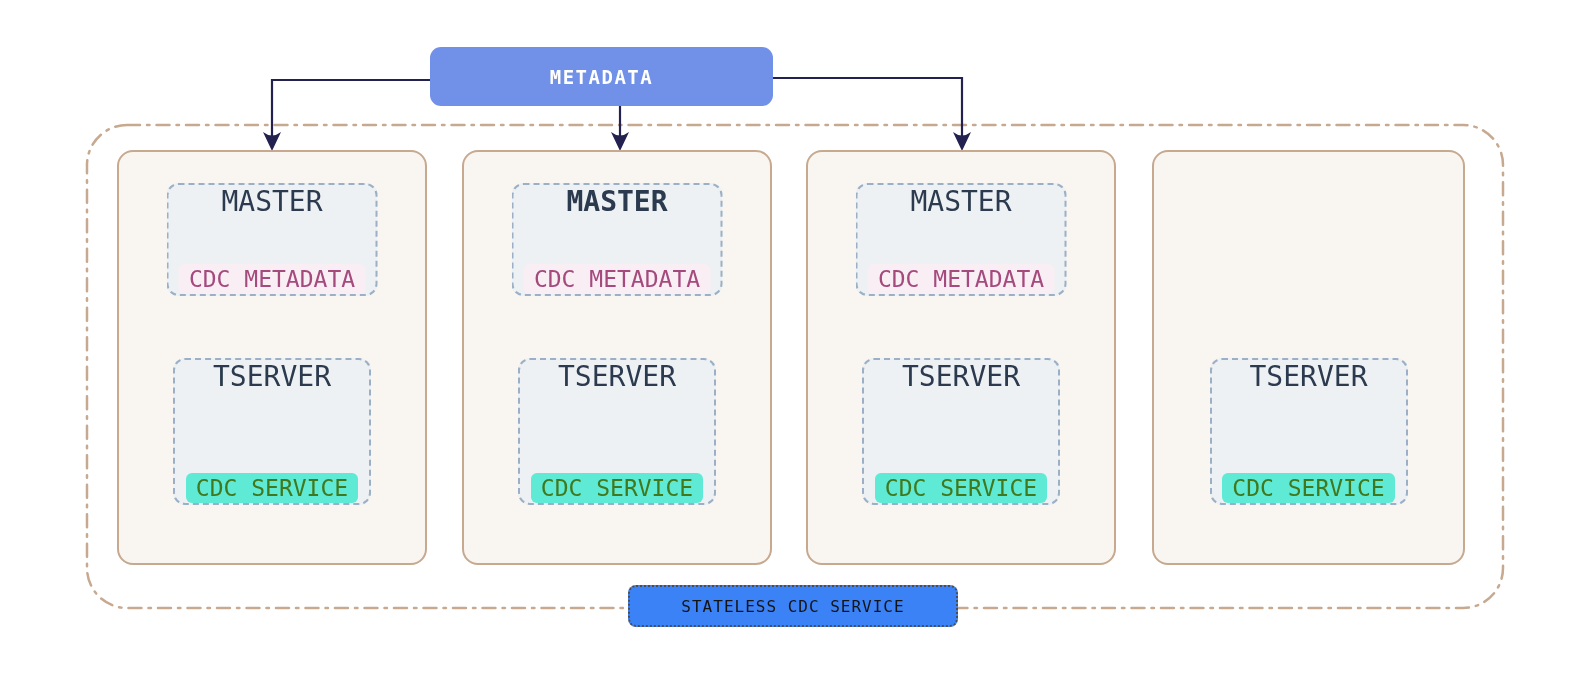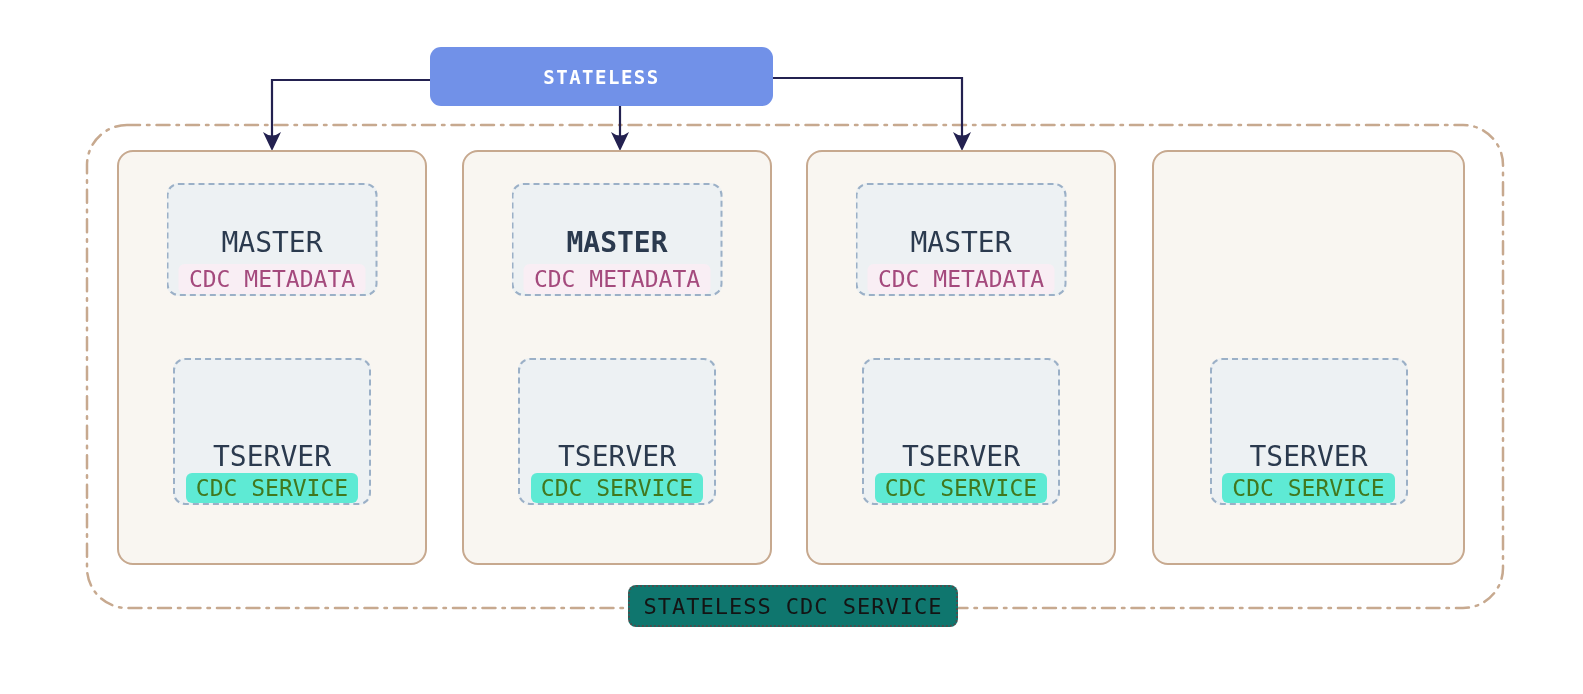--- a/index.html
+++ b/index.html
@@ -51,21 +51,21 @@
     position: absolute;
     left: 50%;
     transform: translateX(-50%);
     background: #edf1f3;
     border: 2px dashed #9bb0c7;
     border-radius: 12px;
     box-sizing: border-box;
     display: flex;
     flex-direction: column;
     align-items: center;
-    justify-content: flex-end;
+    justify-content: space-between;
   }
   .master-box  { top: 31px;  width: 211px; height: 113px; gap: 5px; }
   .tserver-box { top: 206px; width: 198px; height: 147px; }
   .role-label {
     font-size: 28px;
     font-weight: 400;
     color: #2b3a4e;
     white-space: nowrap;
   }
   .role-label.leader { font-weight: bold; }
@@ -75,28 +75,28 @@
     padding: 2px 10px;
     border-radius: 6px;
     white-space: nowrap;
   }
   .badge-metadata { color: #a44a7d; background: #f9eef4; }
   .badge-service  { color: #41781e; background: #5eead4; }
   .group-label {
     position: absolute;
     left: 628px; top: 585px;
     width: 330px; height: 42px;
-    background: #0f766e;
+    background: #3b82f6;
     border: 2px dotted #4d4d4d;
     border-radius: 8px;
     box-sizing: border-box;
     display: flex;
     align-items: center;
     justify-content: center;
-    font-size: 22px;
+    font-size: 16px;
     letter-spacing: 1px;
     color: #141414;
     z-index: 3;
   }
 </style>
 </head>
 <body>
 
 <div class="canvas">
 
@@ -110,21 +110,21 @@
       <path d="M620,106 V136"></path>
     </g>
     <g fill="#232150" stroke="none">
       <path d="M263,132 Q272,139 281,132 L272,151 Z"></path>
       <path d="M611,132 Q620,139 629,132 L620,151 Z"></path>
       <path d="M953,132 Q962,139 971,132 L962,151 Z"></path>
     </g>
   </svg>
 
   <div class="meta-box">
-    <div>STATELESS</div>
+    <div>METADATA</div>
   </div>
 
   <div class="node node-1">
     <div class="inner-box master-box">
       <div class="role-label">MASTER</div>
       <div class="badge badge-metadata">CDC METADATA</div>
     </div>
     <div class="inner-box tserver-box">
       <div class="role-label">TSERVER</div>
       <div class="badge badge-service">CDC SERVICE</div>

